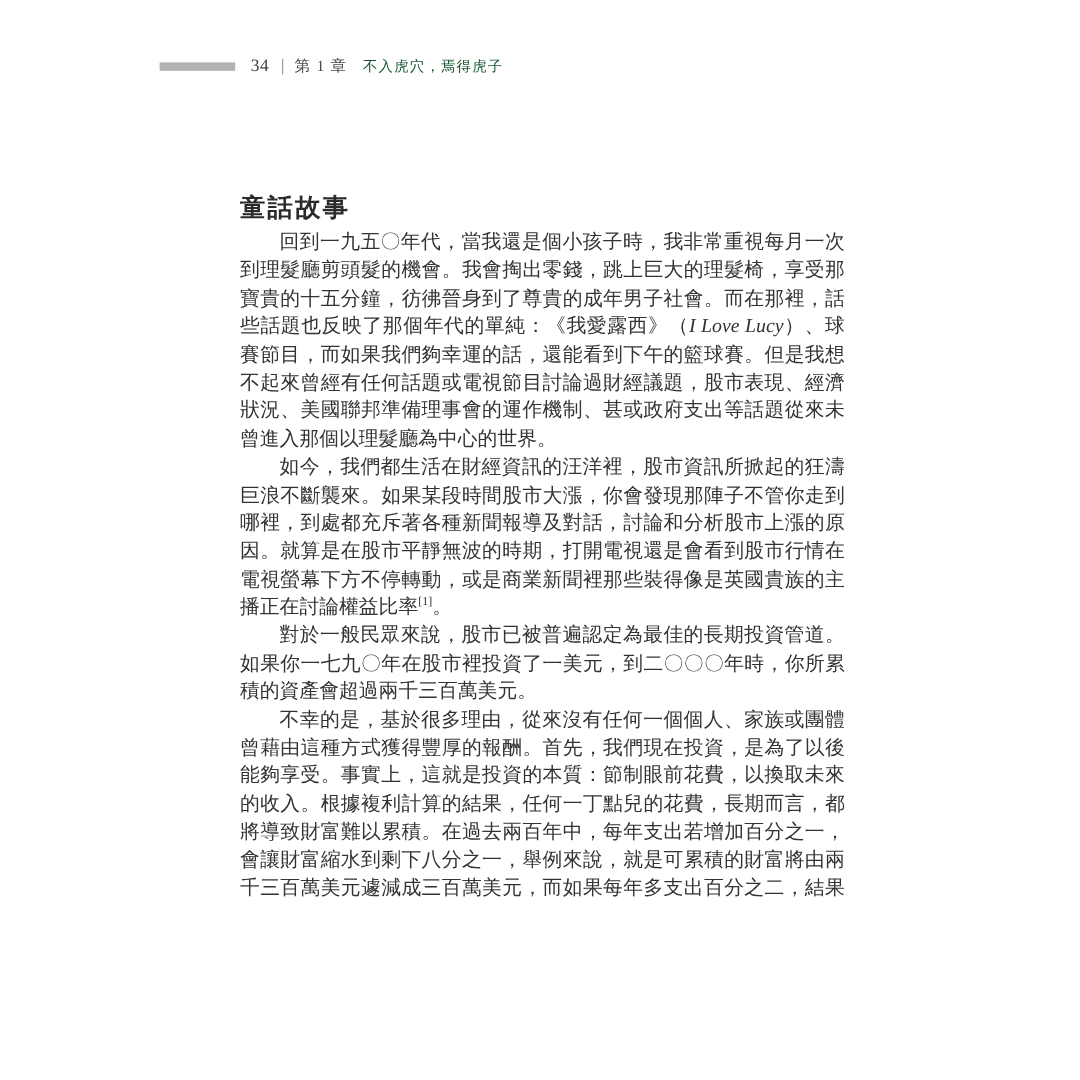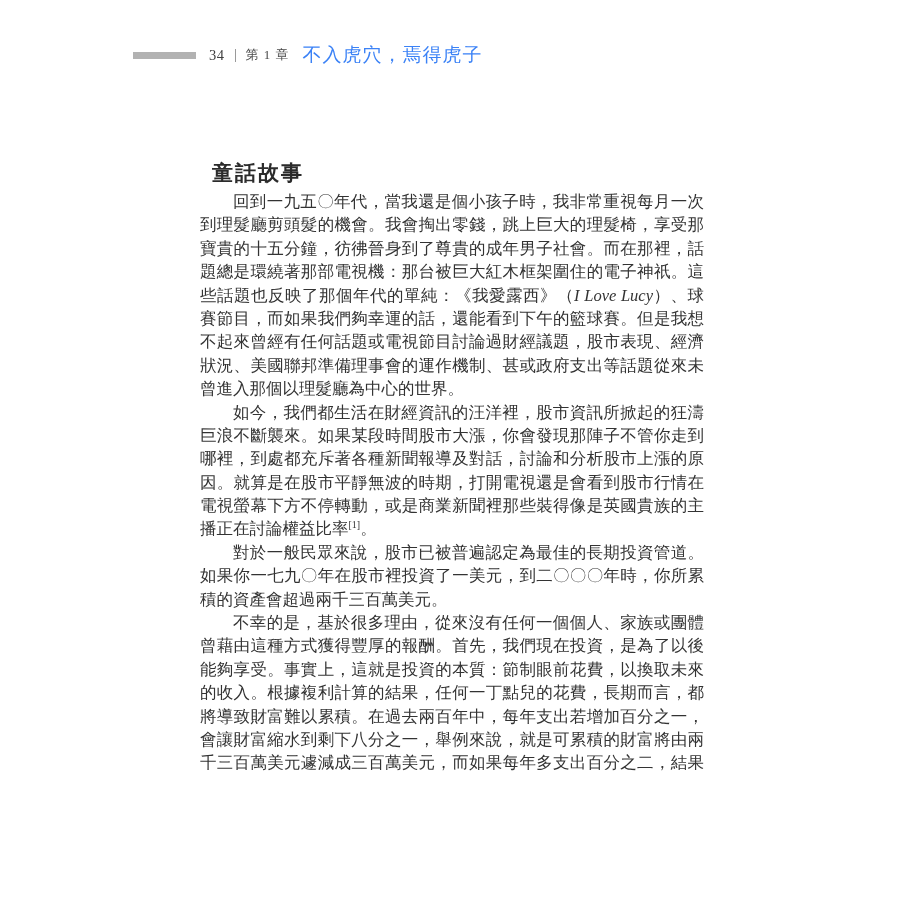--- a/index.html
+++ b/index.html
@@ -43,29 +43,29 @@
     height: 13px;
     background: #9a9a9a;
     margin: 0 10px;
   }
   .chapter-label {
     font-size: 13px;
     letter-spacing: 1px;
     color: #4a4a4a;
   }
   .chapter-title {
-    font-size: 19px;
+    font-size: 12px;
     letter-spacing: 1px;
-    color: #3b82f6;
+    color: #14532d;
     margin-left: 13px;
   }
   
   .section-heading {
     position: absolute;
-    left: 212px;
+    left: 200px;
     top: 142px;
     font-family: "Liberation Sans", "DejaVu Sans", sans-serif;
     font-weight: 700;
     font-size: 21px;
     letter-spacing: 2px;
     color: #2b2b2b;
   }
   
   .body-text {
     position: absolute;
@@ -109,21 +109,20 @@
     <span class="chapter-title">不入虎穴，焉得虎子</span>
   </div>
 
   <h2 class="section-heading">童話故事</h2>
 
   <div class="body-text">
       <div class="paragraph">
         <div class="line indent"><span>回到一九五〇年代，當我還是個小孩子時，我非常重視每月一次</span></div>
         <div class="line"><span>到理髮廳剪頭髮的機會。我會掏出零錢，跳上巨大的理髮椅，享受那</span></div>
         <div class="line"><span>寶貴的十五分鐘，彷彿晉身到了尊貴的成年男子社會。而在那裡，話</span></div>
-        <div class="line"><span>題總是環繞著那部電視機：那台被巨大紅木框架圍住的電子神祇。這</span></div>
         <div class="line"><span>些話題也反映了那個年代的單純：《我愛露西》（</span><em class="latin-italic">I Love Lucy</em><span>）、球</span></div>
         <div class="line"><span>賽節目，而如果我們夠幸運的話，還能看到下午的籃球賽。但是我想</span></div>
         <div class="line"><span>不起來曾經有任何話題或電視節目討論過財經議題，股市表現、經濟</span></div>
         <div class="line"><span>狀況、美國聯邦準備理事會的運作機制、甚或政府支出等話題從來未</span></div>
         <div class="line end"><span>曾進入那個以理髮廳為中心的世界。</span></div>
       </div>
       <div class="paragraph">
         <div class="line indent"><span>如今，我們都生活在財經資訊的汪洋裡，股市資訊所掀起的狂濤</span></div>
         <div class="line"><span>巨浪不斷襲來。如果某段時間股市大漲，你會發現那陣子不管你走到</span></div>
         <div class="line"><span>哪裡，到處都充斥著各種新聞報導及對話，討論和分析股市上漲的原</span></div>

